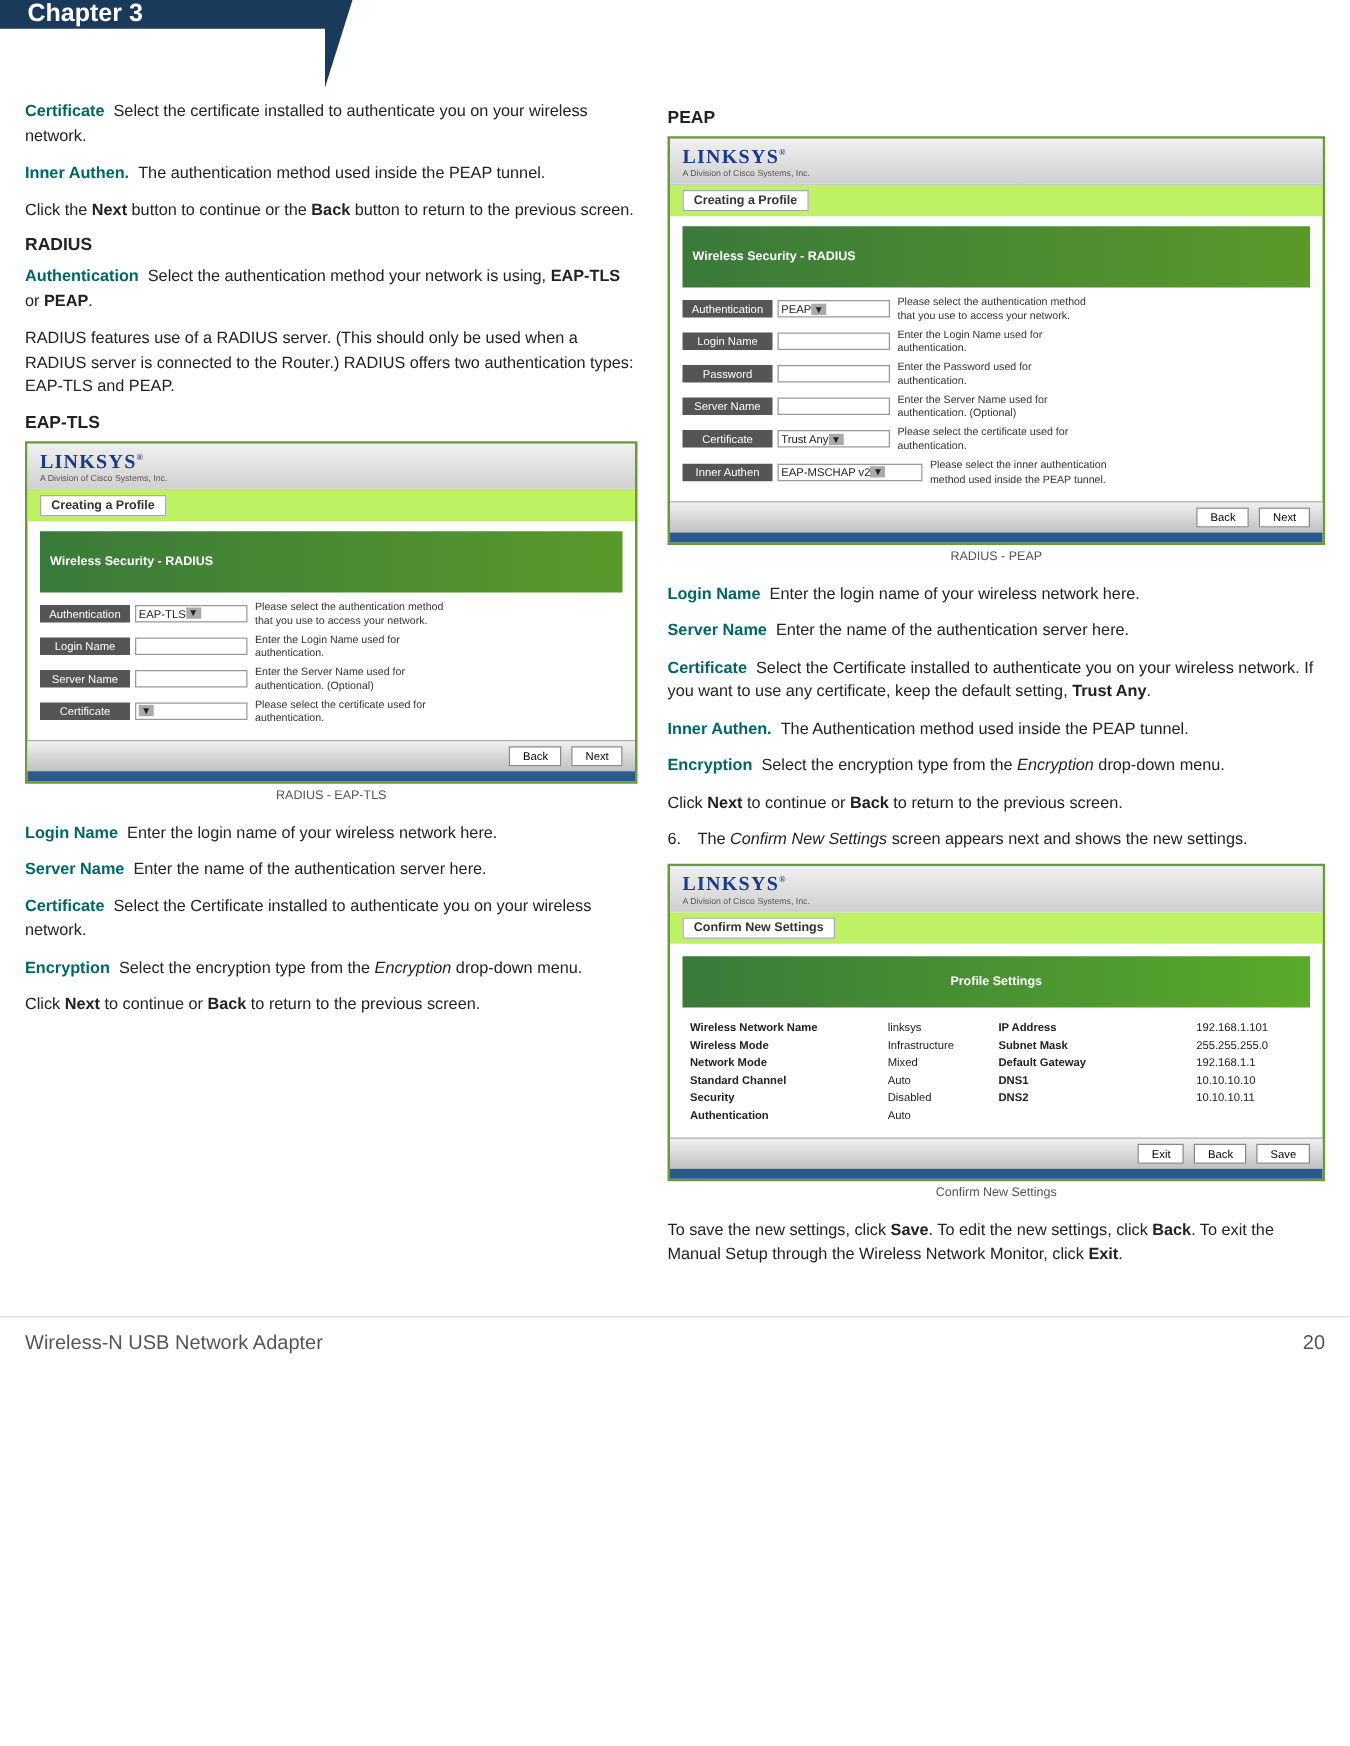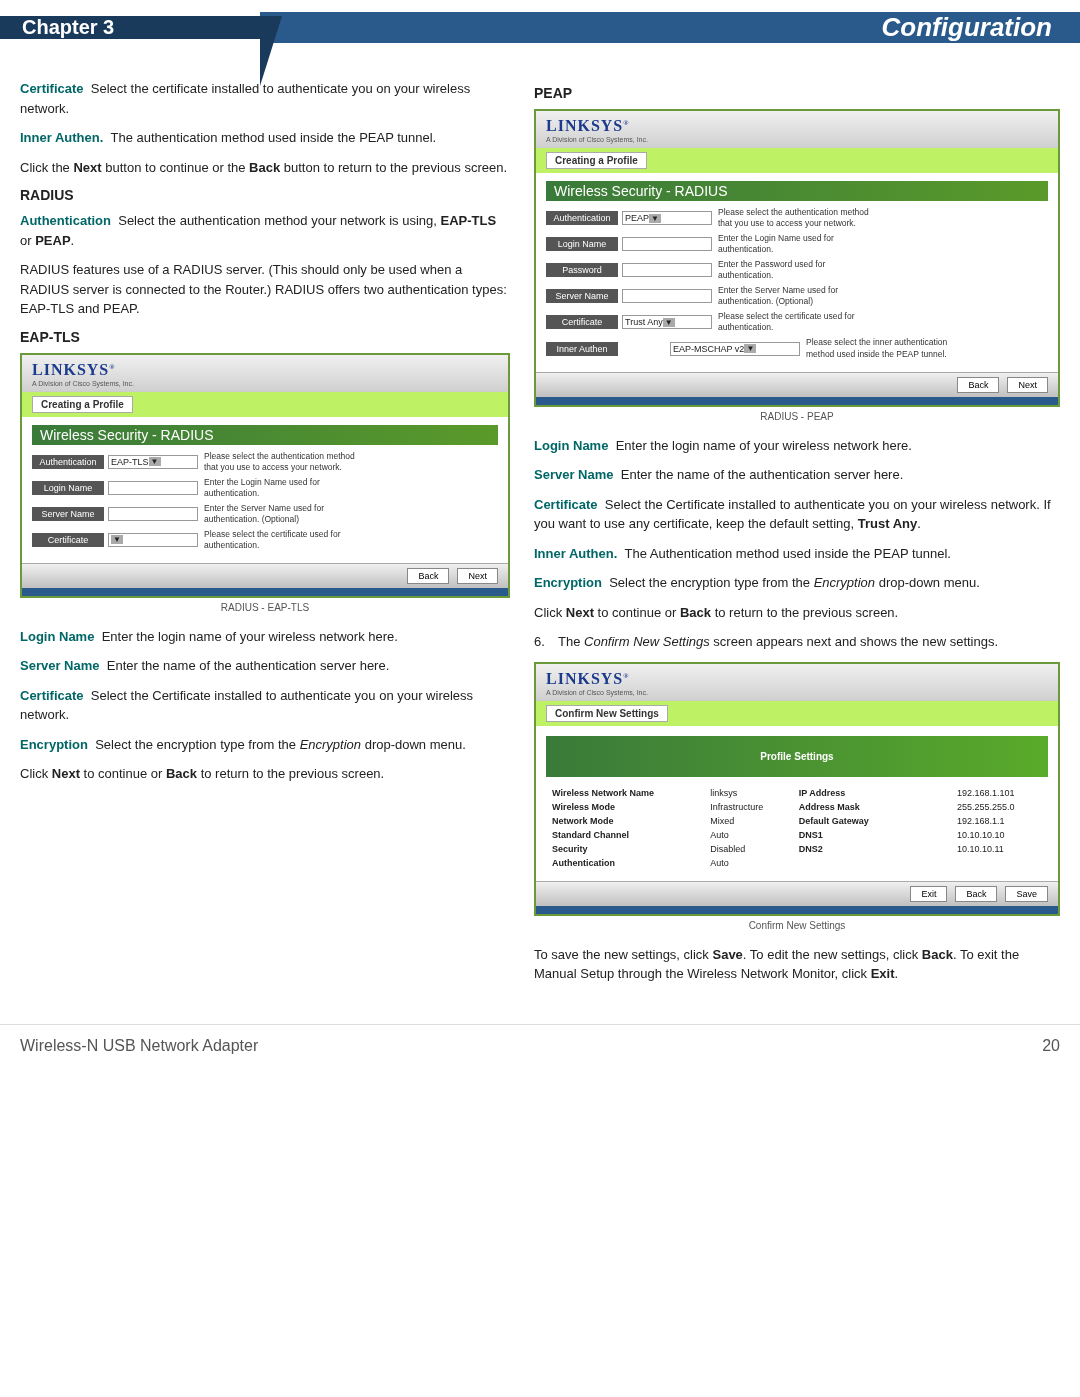--- a/index.html
+++ b/index.html
@@ -8,21 +8,21 @@
       font-size: 13px;
       background: #fff;
       width: 1080px;
       min-height: 1397px;
       color: #222;
     }
 
     
     .header {
       display: flex;
-      align-items: center;
+      align-items: flex-start;
       height: 55px;
     }
     .header-left {
       background: #1a3a5c;
       width: 260px;
       display: flex;
       align-items: center;
       padding-left: 22px;
       position: relative;
     }
@@ -121,23 +121,23 @@
       font-size: 10px;
       font-weight: bold;
       color: #333;
     }
     .linksys-body {
       padding: 8px 10px;
     }
     .linksys-section-title {
       background: linear-gradient(90deg, #3a7a3a, #5a9a2a);
       color: #fff;
-      font-weight: normal;
-      font-size: 14px;
-      padding: 2px 8px;
+      font-weight: bold;
+      font-size: 10px;
+      padding: 19px 8px;
       margin-bottom: 6px;
     }
     .linksys-form-row {
       display: flex;
       align-items: center;
       margin-bottom: 4px;
       font-size: 9px;
     }
     .linksys-label {
       background: #555;
@@ -256,23 +256,20 @@
       min-width: 16px;
     }
   </style>
 </head>
 <body>
 
 <div class="header">
   <div class="header-left">
     <span class="header-left-title">Chapter 3</span>
   </div>
-  <div class="header-right">
-    <span class="header-right-title">Configuration</span>
-  </div>
 </div>
 
 <div class="main">
 
   <div class="col-left">
 
     <p>
       <span class="term-teal">Certificate</span>
       &nbsp;<span>Select the certificate installed to authenticate you on your wireless network.</span>
     </p>
@@ -408,21 +405,21 @@
         </div>
 
         <div class="linksys-form-row">
           <div class="linksys-label">Certificate</div>
           <div class="linksys-select">Trust Any<span class="linksys-select-arrow">▼</span></div>
           <div class="linksys-help-text">Please select the certificate used for authentication.</div>
         </div>
 
         <div class="linksys-form-row">
           <div class="linksys-label">Inner Authen</div>
-          <div class="linksys-select" style="width:130px;margin-left:48px;">EAP-MSCHAP v2<span class="linksys-select-arrow">▼</span></div>
+          <div class="linksys-select" style="width:116px;">EAP-MSCHAP v2<span class="linksys-select-arrow">▼</span></div>
           <div class="linksys-help-text">Please select the inner authentication method used inside the PEAP tunnel.</div>
         </div>
       </div>
       <div class="linksys-footer">
         <button class="linksys-btn">Back</button>
         <button class="linksys-btn">Next</button>
       </div>
       <div class="linksys-footer-bar"></div>
     </div>
     <div class="figure-caption">RADIUS - PEAP</div>
@@ -475,21 +472,21 @@
           <tbody>
               <tr>
             <td class="field-name">Wireless Network Name</td>
             <td>linksys</td>
             <td class="field-name">IP Address</td>
             <td>192.168.1.101</td>
           </tr>
           <tr>
             <td class="field-name">Wireless Mode</td>
             <td>Infrastructure</td>
-            <td class="field-name">Address Mask</td>
+            <td class="field-name">Subnet Mask</td>
             <td>255.255.255.0</td>
           </tr>
           <tr>
             <td class="field-name">Network Mode</td>
             <td>Mixed</td>
             <td class="field-name">Default Gateway</td>
             <td>192.168.1.1</td>
           </tr>
           <tr>
             <td class="field-name">Standard Channel</td>

